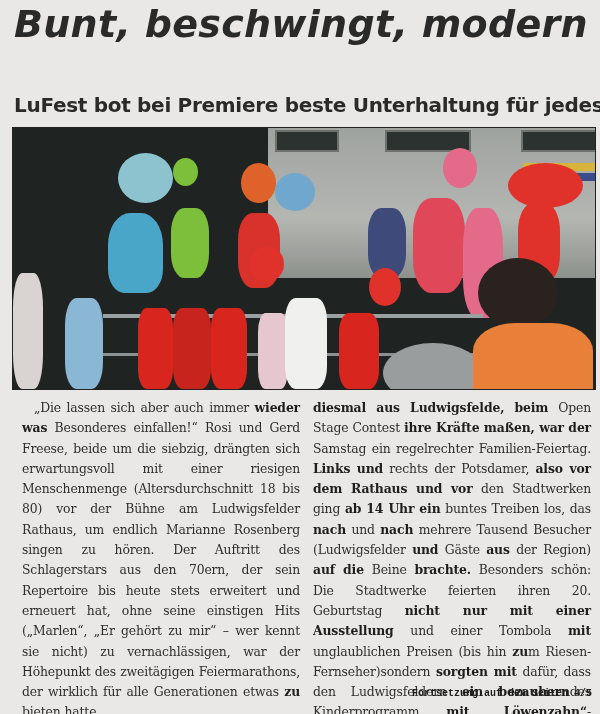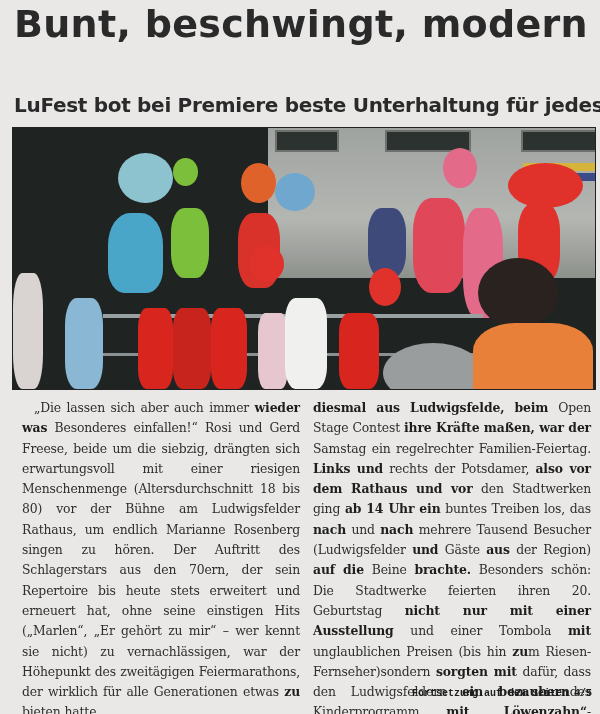--- a/index.html
+++ b/index.html
@@ -11,20 +11,21 @@
     color:#2b2b2b;
   }
   .headline {
     position:absolute; left:14px; top:2px; width:586px;
     font-family:"DejaVu Sans", sans-serif;
     font-weight:bold;
     font-size:38px; line-height:44px;
     color:#2a2a2a;
     letter-spacing:0.3px;
     margin:0;
+    font-style:italic;
   }
   .subline {
     position:absolute; left:14px; top:92px; width:586px;
     font-family:"DejaVu Sans", sans-serif;
     font-size:20px; line-height:26px;
     color:#2a2a2a;
     letter-spacing:-0.3px;
     margin:0;
     white-space:nowrap;
   }

